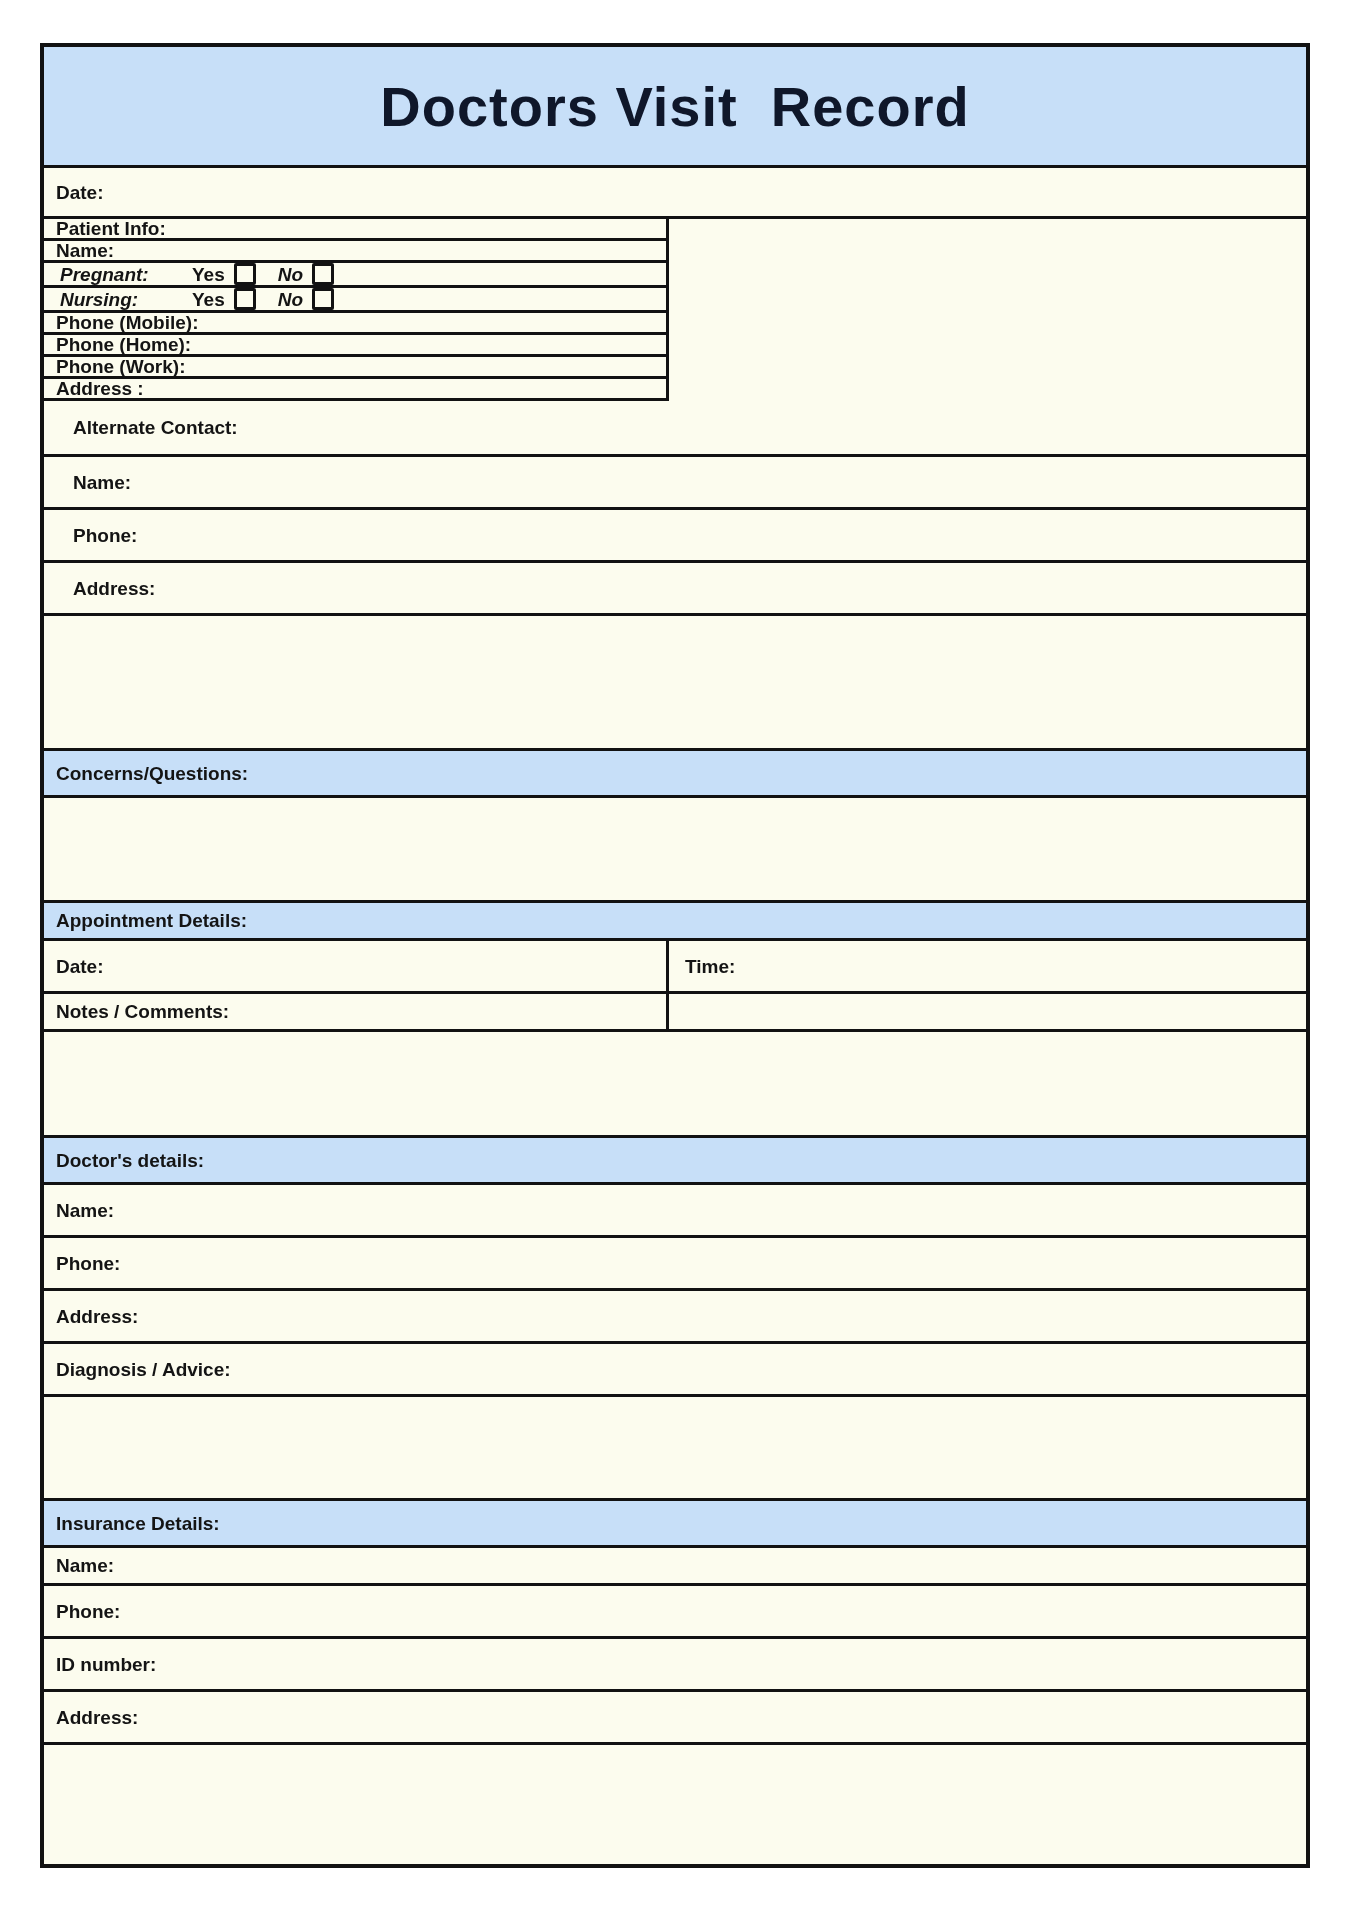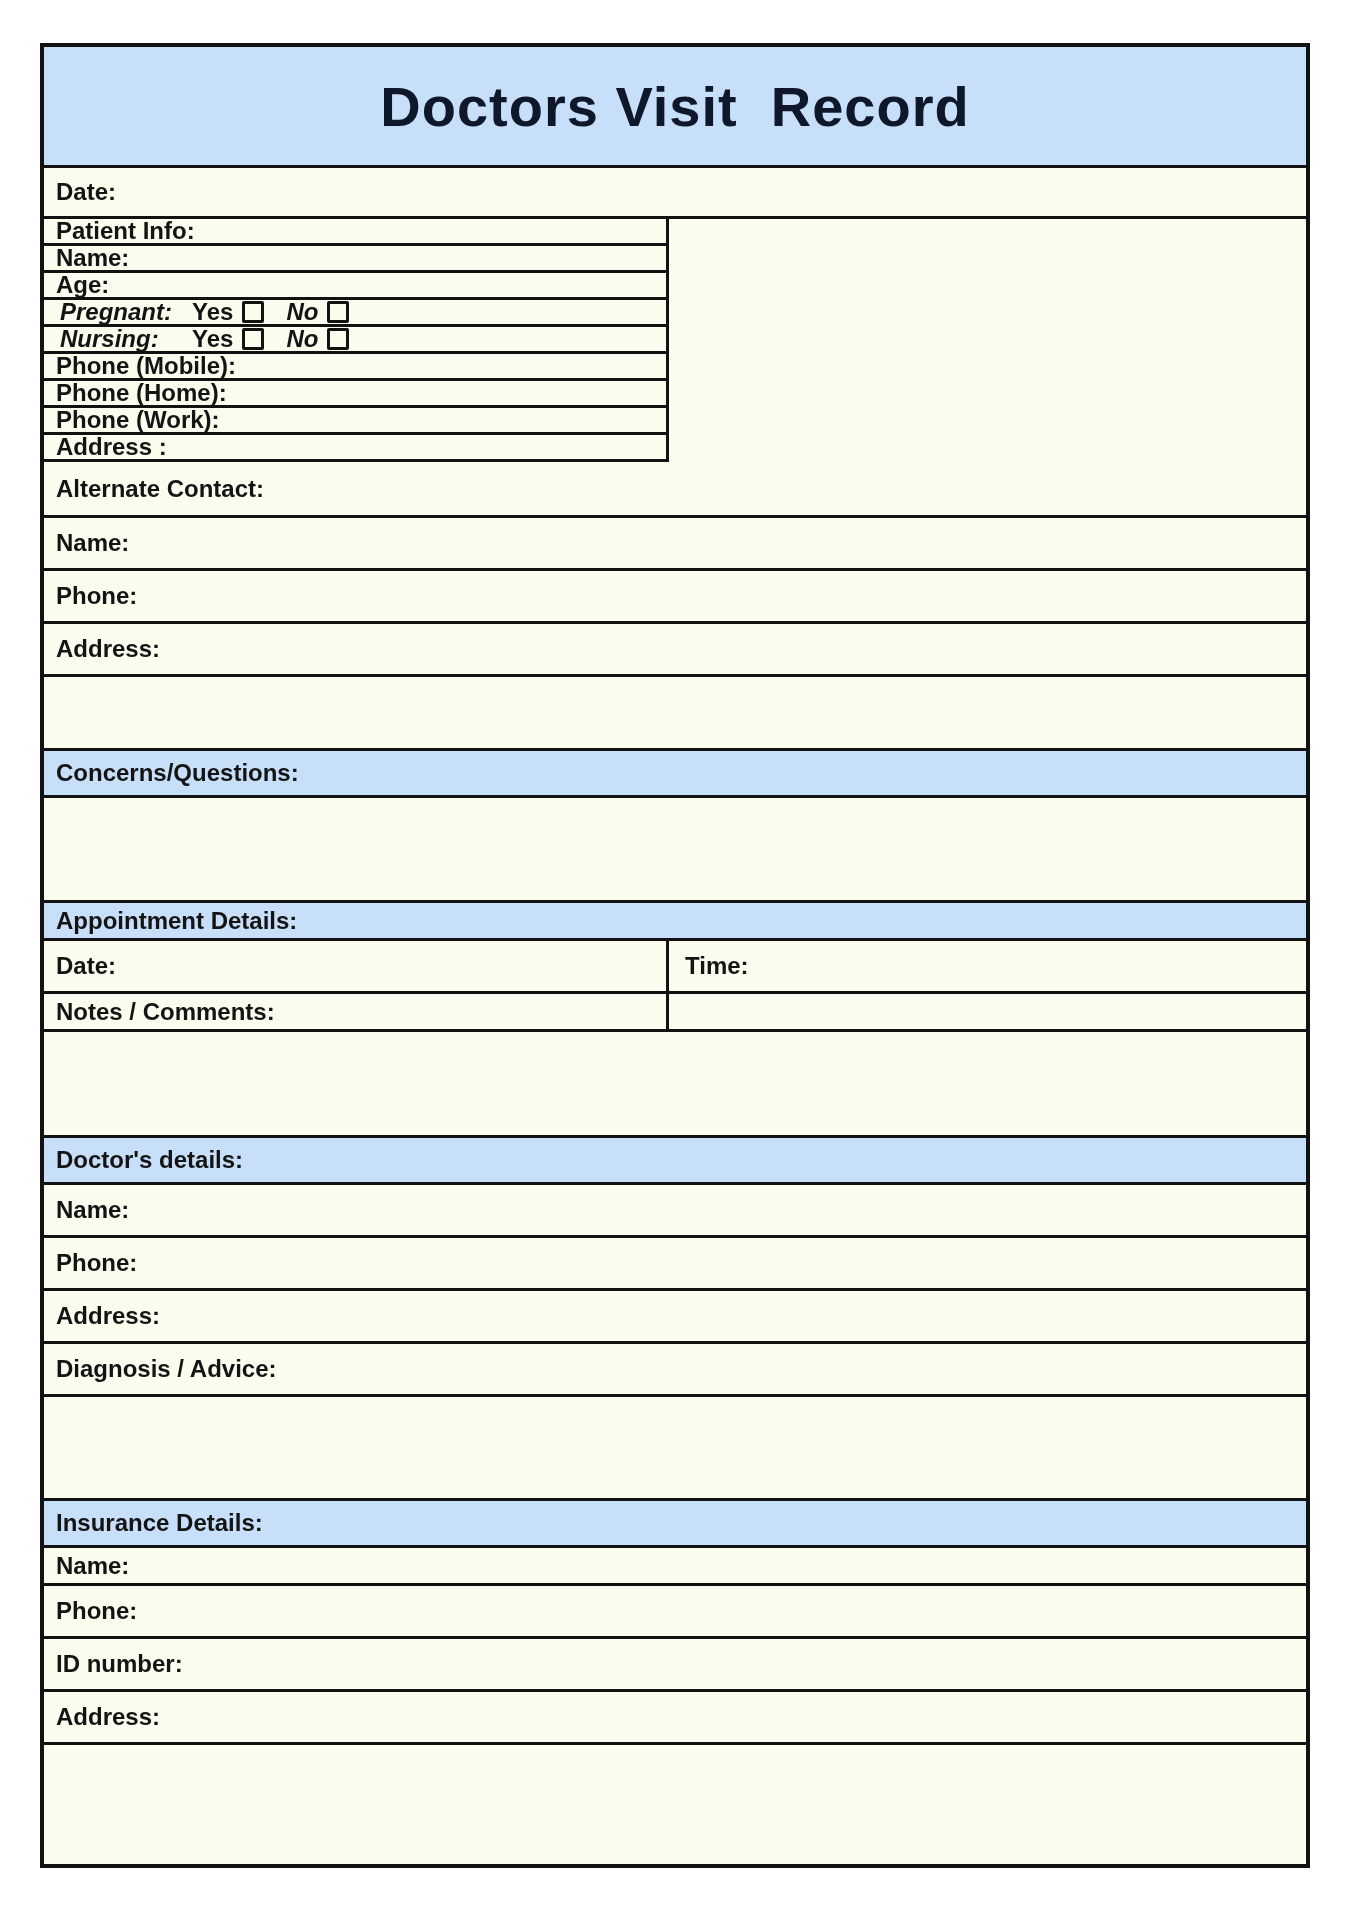--- a/index.html
+++ b/index.html
@@ -26,38 +26,38 @@
   .title{
     font-size:56px;font-weight:700;letter-spacing:1px;color:#0f172a;
     white-space:pre;margin:0;
   }
   
   .hrow{
     box-sizing:border-box;border-top:3px solid var(--line);
     display:flex;align-items:center;flex:0 0 auto;
   }
   .lbl{
-    font-size:24px;font-weight:700;color:var(--ink);line-height:1;
+    font-size:19px;font-weight:700;color:var(--ink);line-height:1;
     padding-left:12px;white-space:pre;
   }
   .bar{background:var(--blue);height:47px;}
   .space{background:var(--cream);}
   
   .cols{
     box-sizing:border-box;border-top:3px solid var(--line);
     height:532px;flex:0 0 auto;display:flex;flex-direction:column;align-items:stretch;
   }
   .col{display:flex;flex-direction:column;box-sizing:border-box;}
   .col.left{width:625px;flex:0 0 auto;border-right:3px solid var(--line);}
   .col.right{flex:1 1 auto;}
   .col .crow{
     box-sizing:border-box;display:flex;align-items:center;flex:1 1 0;
   }
   .col .crow + .crow{border-top:3px solid var(--line);}
-  .col.right .crow{flex:0 0 53px;}
+  .col.right .crow{flex:0 0 53px;padding-left:17px;}
   .col.right .crow.tall{flex:1 1 auto;}
   
   .fixw{display:inline-block;width:148px;padding-left:16px;box-sizing:border-box;font-style:italic;}
   .yn{padding-left:0;}
   .cb{
     display:inline-block;width:22px;height:22px;box-sizing:border-box;
     border:3px solid var(--line);border-radius:2px;background:transparent;
     margin-left:9px;
   }
   .gap-no{margin-left:22px;font-style:italic;}
@@ -89,23 +89,20 @@
   <div class="cols">
 
     <div class="col left">
       <div class="crow">
         <span class="lbl">Patient Info:</span>
       </div>
       <div class="crow">
         <span class="lbl">Name:</span>
       </div>
       <div class="crow">
-        <span class="lbl">Age:</span>
-      </div>
-      <div class="crow">
         <span class="lbl fixw">Pregnant:</span>
         <span class="lbl yn">Yes</span>
         <span class="cb"></span>
         <span class="lbl yn gap-no">No</span>
         <span class="cb"></span>
       </div>
       <div class="crow">
         <span class="lbl fixw">Nursing:</span>
         <span class="lbl yn">Yes</span>
         <span class="cb"></span>

